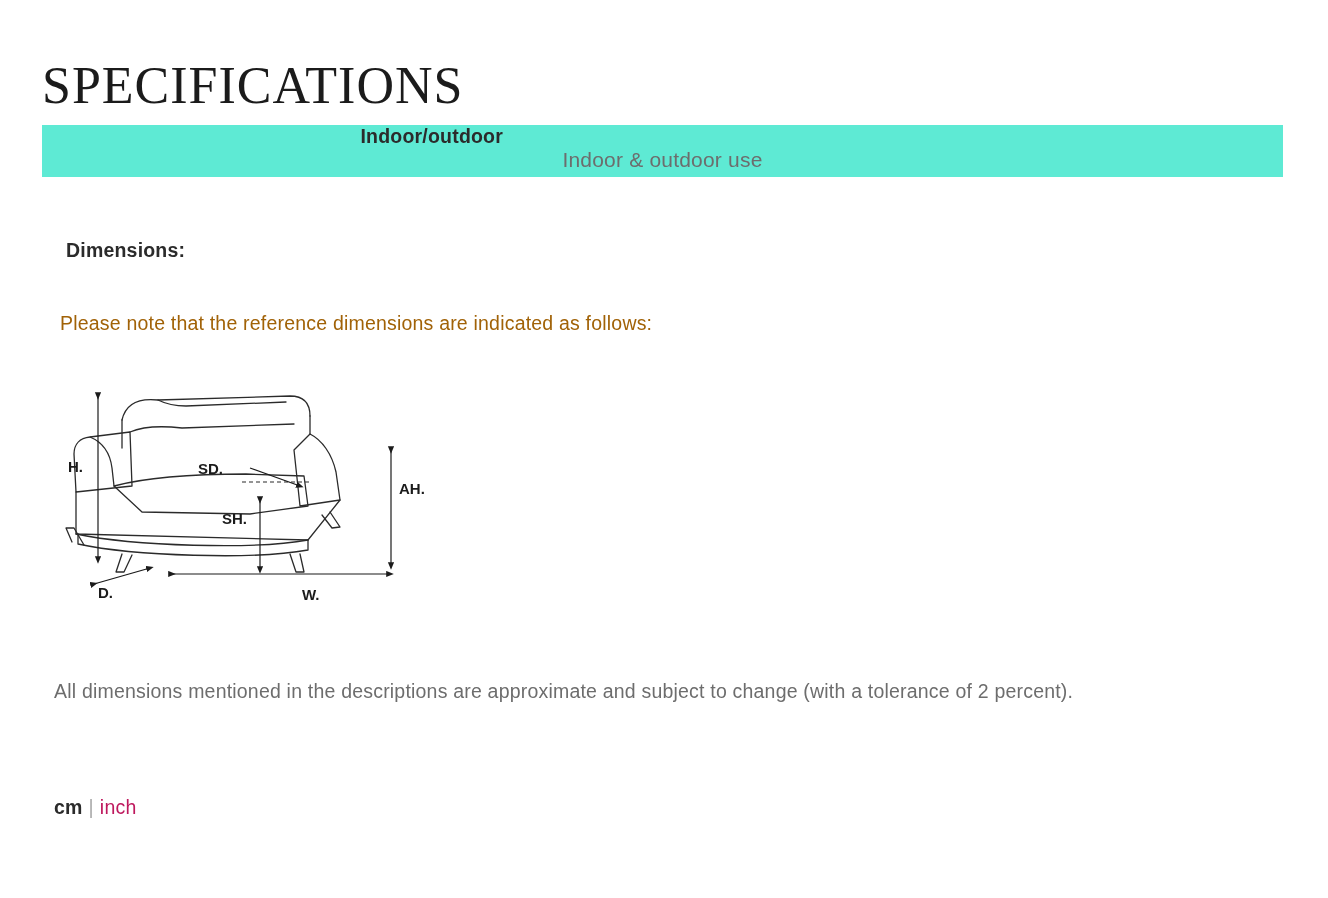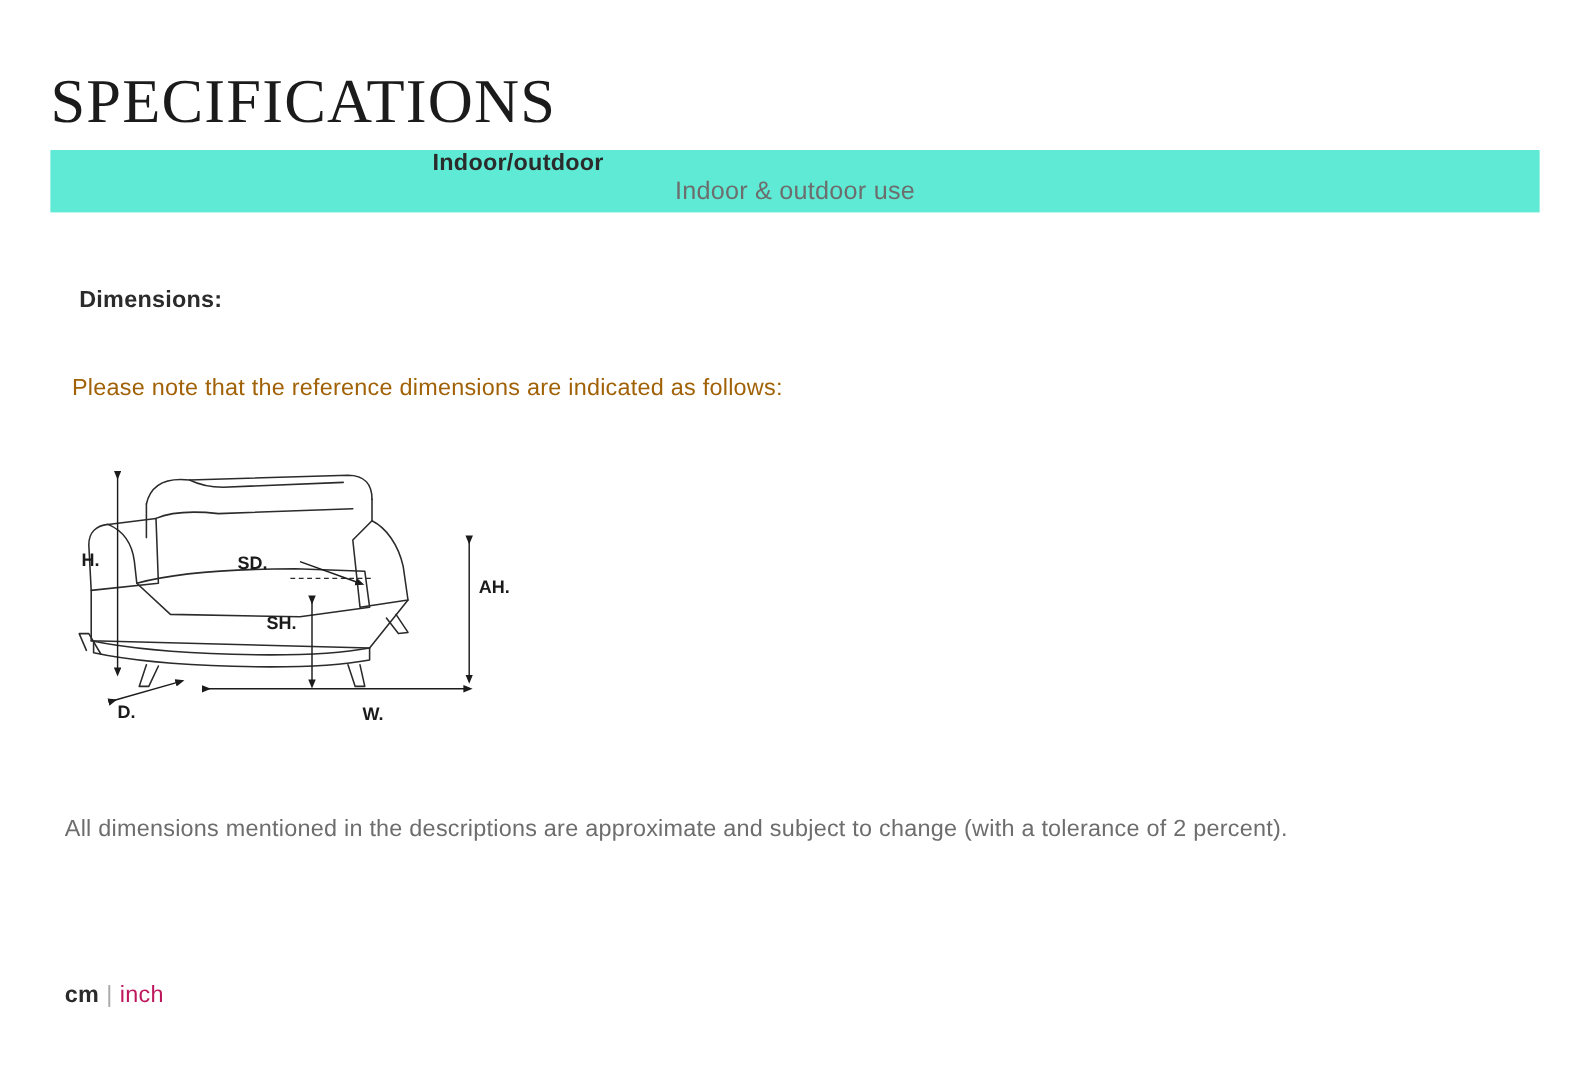--- a/index.html
+++ b/index.html
@@ -87,21 +87,21 @@
     top: 676px;
     width: 1200px;
     font-size: 19.5px;
     line-height: 1.55;
     color: #6d6d6d;
     letter-spacing: 0.2px;
   }
   .units {
     position: absolute;
     left: 54px;
-    top: 818px;
+    top: 796px;
     font-size: 19.5px;
     color: #6d6d6d;
     letter-spacing: 0.2px;
     display: flex;
     align-items: baseline;
     gap: 0px;
   }
   .unit-active {
     font-weight: bold;
     color: #2b2b2b;

